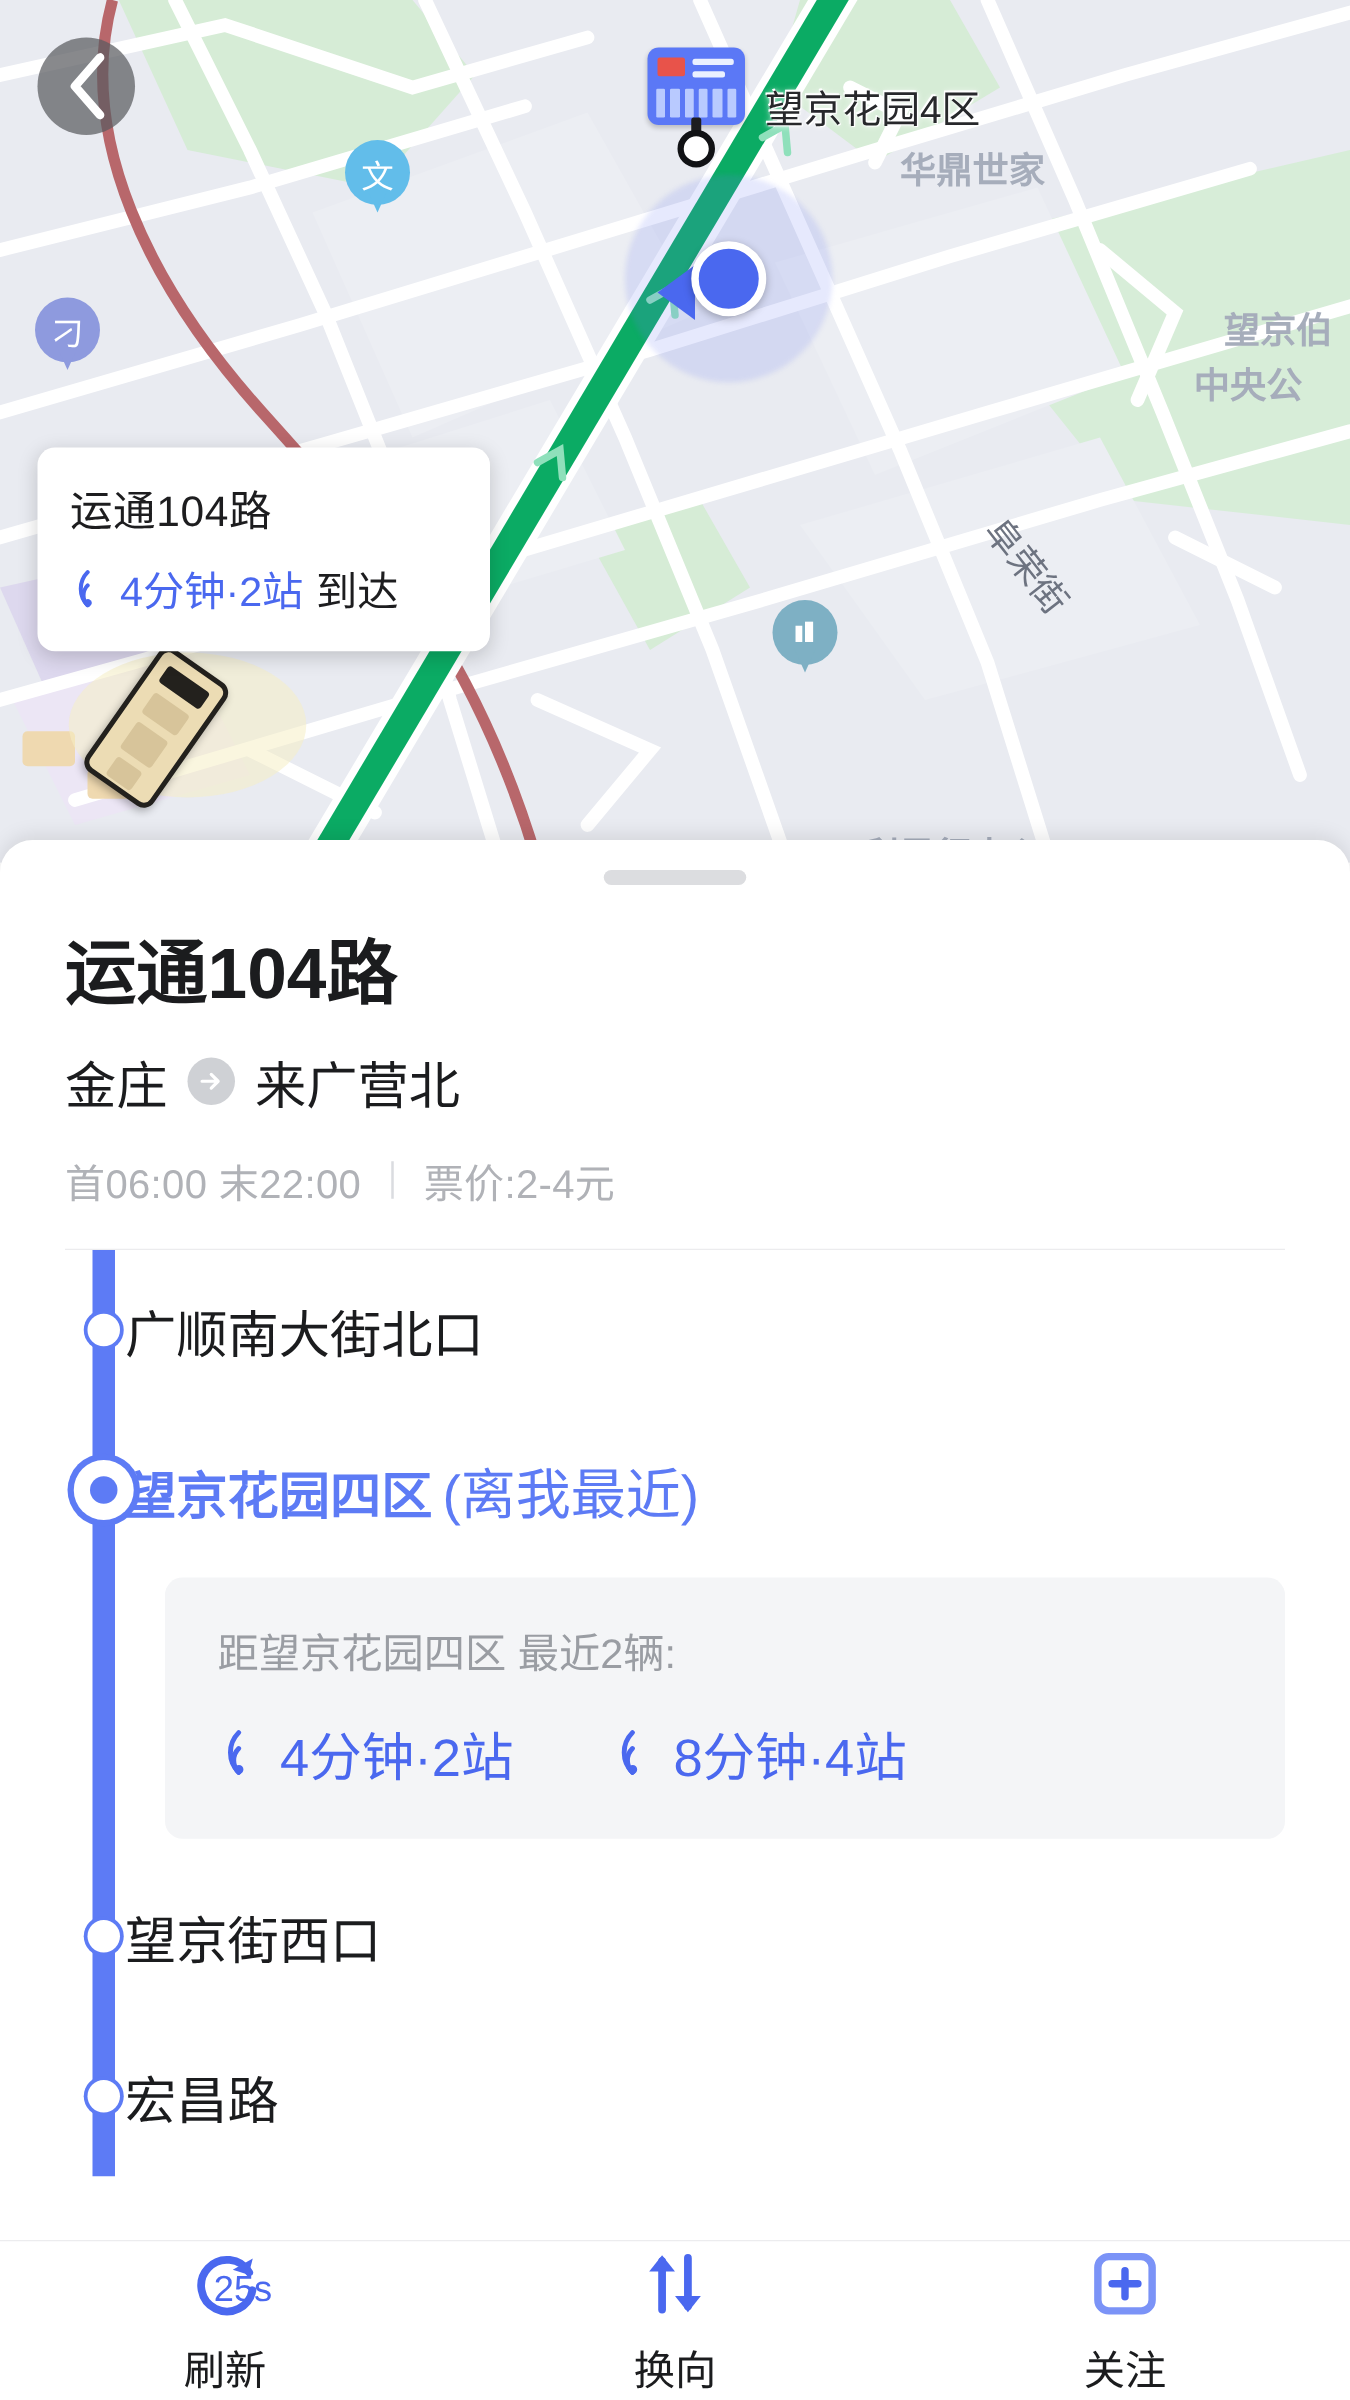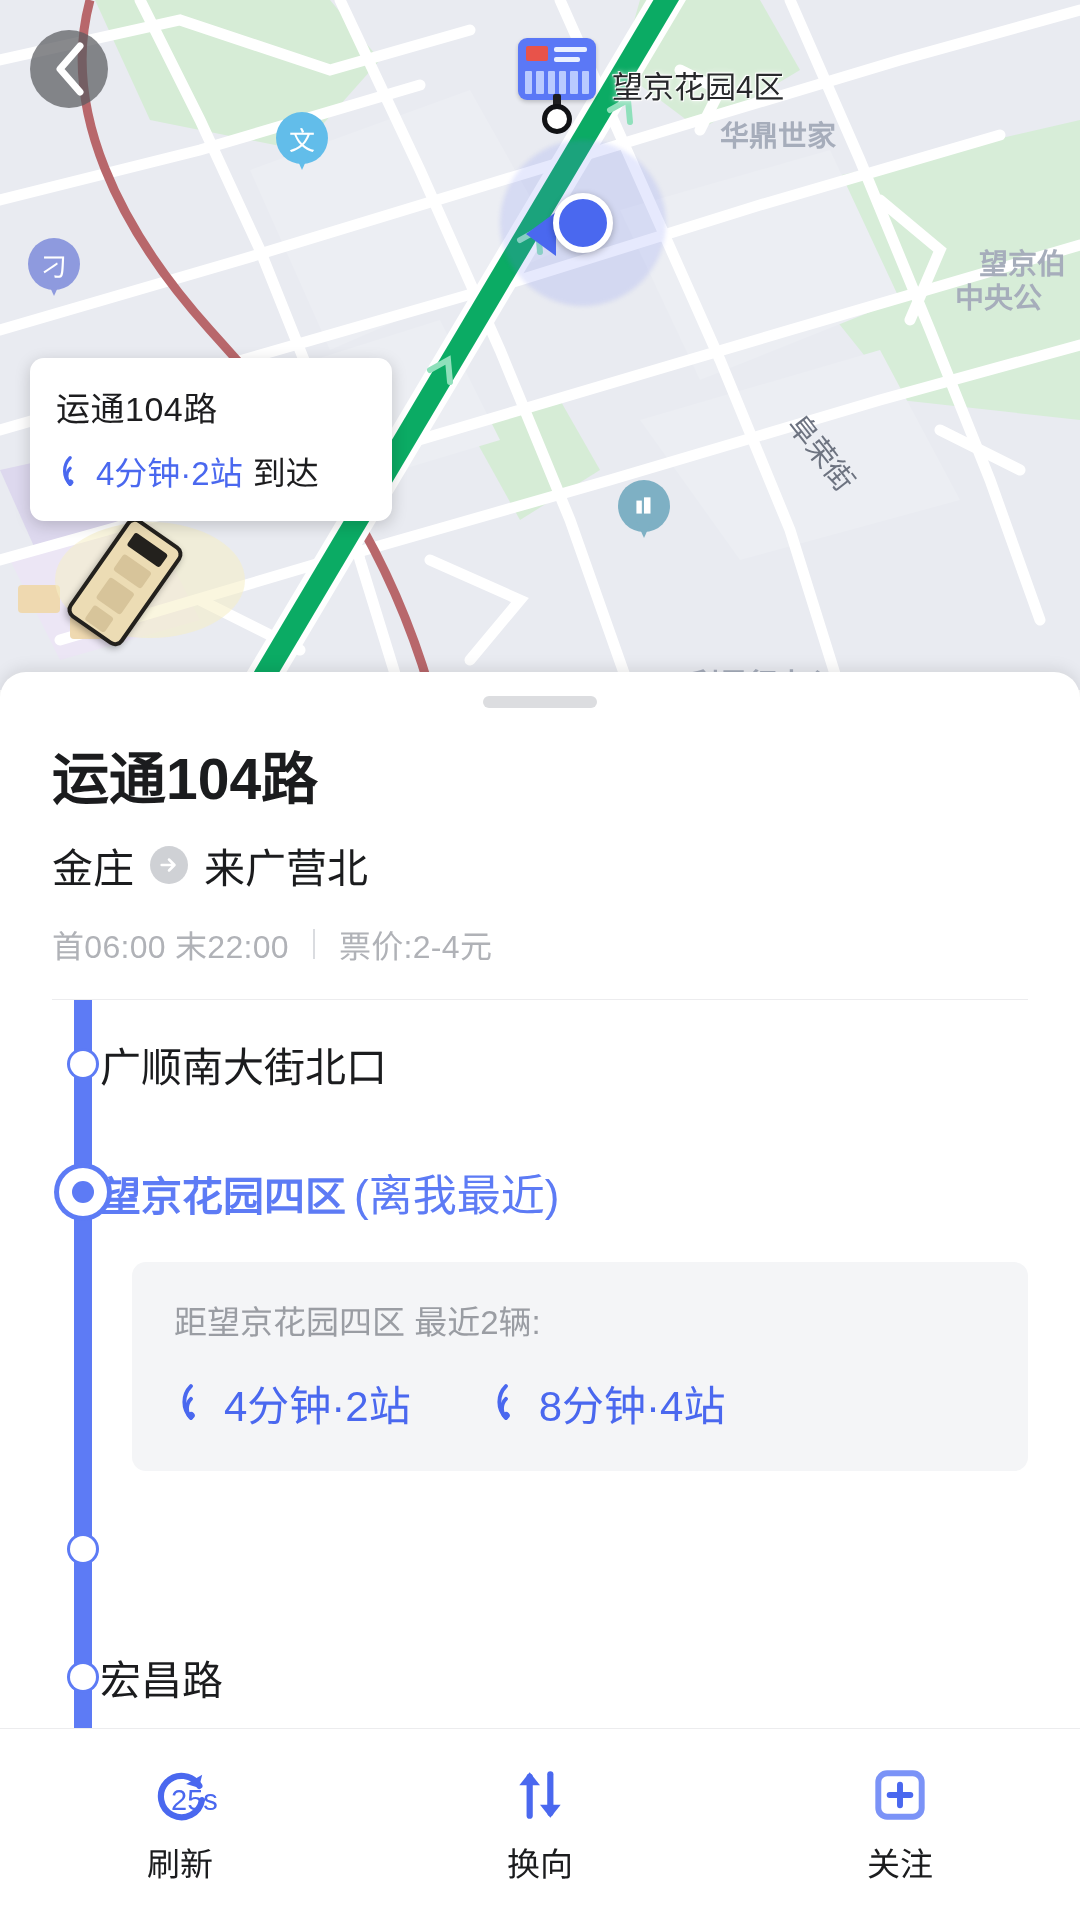--- a/index.html
+++ b/index.html
@@ -208,21 +208,21 @@
   }
   .arr-title { font-size: 33px; color: #9a9da3; }
   .arr-list { margin-top: 28px; display: flex; gap: 78px; }
   .arr-item {
     display: flex; align-items: center; gap: 14px;
     font-size: 42px; color: #4a68ef; font-weight: 500;
   }
 
   
   .bottombar {
-    position: absolute; left: 0; bottom: 0; width: 1080px; height: 192px;
+    position: absolute; left: 0; bottom: 0; width: 1080px; height: 128px;
     background: #fff; display: flex; align-items: center;
     border-top: 1px solid #ececee; z-index: 50;
   }
   .bb-item {
     flex: 1; display: flex; flex-direction: column;
     align-items: center; justify-content: center; gap: 12px;
   }
   .bb-ico { width: 62px; height: 62px; position: relative; }
   .bb-label { font-size: 33px; color: #1b1c1e; }
   .bb-secs {
@@ -289,21 +289,21 @@
     </svg>
 
     <div class="back-btn">
       <svg width="34" height="56" viewBox="0 0 34 56">
         <path d="M28 5 L8 28 L28 51" stroke="#ffffff" stroke-width="7" fill="none" stroke-linecap="round" stroke-linejoin="round"></path>
       </svg>
     </div>
 
     <div class="poi-text" style="left:720px; top:112px;">华鼎世家</div>
     <div class="poi-text" style="left:979px; top:240px;">望京伯</div>
-    <div class="poi-text" style="left:955px; top:274px;">中央公</div>
+    <div class="poi-text" style="left:955px; top:284px;">中央公</div>
     <div class="poi-text" style="left:780px; top:430px; transform:rotate(52deg); color:#6d7380; font-weight:500;">阜荣街</div>
     <div class="poi-text" style="left:690px; top:660px;">利星行中心</div>
 
     <div class="poi" style="left:276px; top:112px;">
       <div class="pin" style="background:#62bdea; color:#62bdea;">
         <span style="color:#fff; position:relative; z-index:2; font-size:26px;">文</span>
       </div>
     </div>
     <div class="poi" style="left:28px; top:238px;">
       <div class="pin" style="background:#8e9ade; color:#8e9ade;">
@@ -429,20 +429,21 @@
                 <circle cx="5.2" cy="18" r="2.4" fill="#4a68ef"></circle>
               </g>
             </svg>
             <span>8分钟·4站</span>
           </div>
         </div>
       </div>
 
       <div class="stop-row">
         <span class="node"></span>
+        <span class="stop-name">望京街西口</span>
       </div>
 
       <div class="stop-row">
         <span class="node"></span>
         <span class="stop-name">宏昌路</span>
       </div>
     </div>
 
     <div class="bottombar">
       <div class="bb-item">

